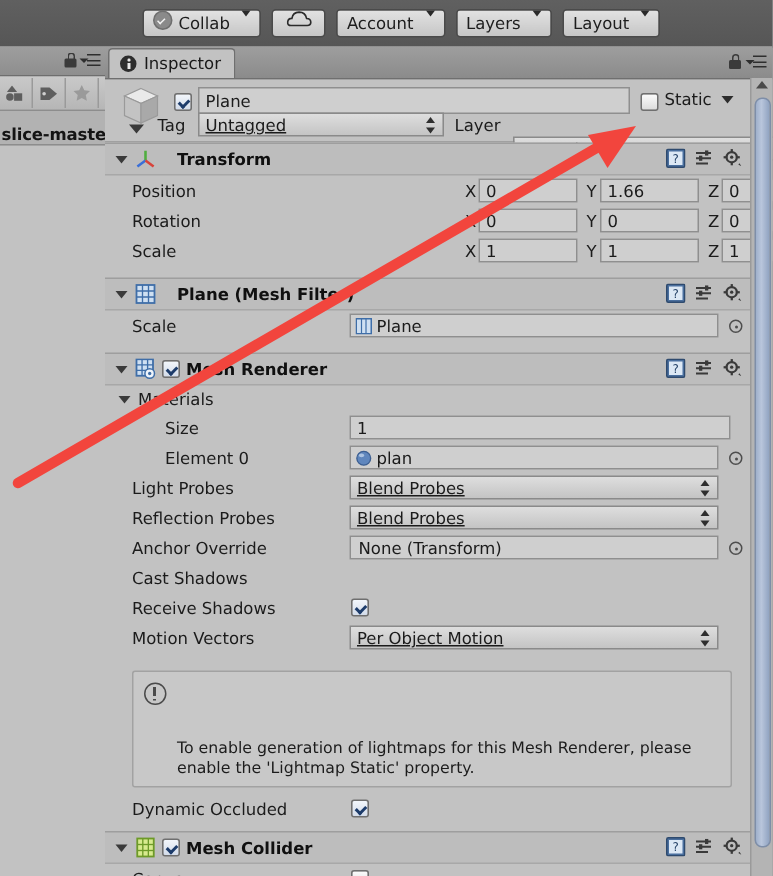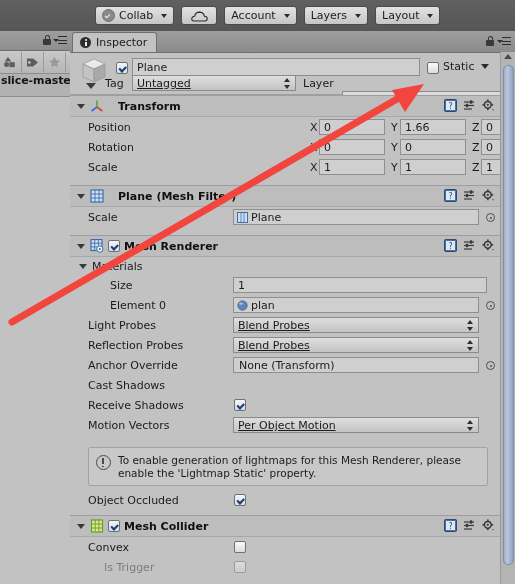--- a/index.html
+++ b/index.html
@@ -16,21 +16,21 @@
   .toolbar{
     position:absolute;left:0;top:0;width:515px;height:31px;
     background:linear-gradient(#606060,#565656);
     border-bottom:1px solid #3b3b3b;
     display:flex;align-items:center;
   }
   .tb-spacer{flex:0 0 95px;}
   .tb-btn{
     height:19px;border:1px solid #4a4a4a;border-radius:3px;
     background:linear-gradient(#e2e2e2,#c6c6c6);
-    display:flex;align-items:center;padding:0 6px;margin-right:7px;
+    display:flex;padding:0 6px;margin-right:7px;
     font-size:11px;color:#1d1d1d;box-sizing:border-box;white-space:nowrap;
   }
   .tb-btn .lbl{line-height:17px;}
   .tb-caret{
     width:0;height:0;margin-left:8px;
     border-left:3.5px solid transparent;border-right:3.5px solid transparent;
     border-top:4px solid #2a2a2a;
   }
   .collab-ico{
     width:11px;height:11px;border-radius:50%;
@@ -79,21 +79,21 @@
   .li-btn{
     width:22px;height:20px;border-right:1px solid #9a9a9a;
     display:flex;align-items:center;justify-content:center;
     box-sizing:border-box;
   }
   .li-btn svg{display:block;}
 
   .left-path{
     position:absolute;left:0;top:43px;width:70px;height:22px;
     background:#b2b2b2;border-bottom:1px solid #8d8d8d;
-    display:flex;align-items:flex-start;overflow:hidden;
+    display:flex;align-items:flex-end;overflow:hidden;
   }
   .left-path span{
     font-size:11px;font-weight:bold;color:#141414;
     white-space:nowrap;padding-left:1px;letter-spacing:-0.1px;
   }
 
   
   .insp{
     position:absolute;left:70px;top:31px;width:445px;height:553px;
     background:#c2c2c2;
@@ -243,21 +243,21 @@
     position:relative;margin:5px 12px 4px 18px;min-height:38px;
     background:#c8c8c8;border:1px solid #a2a2a2;border-radius:2px;
     display:flex;align-items:flex-start;padding:6px 6px 6px 7px;box-sizing:border-box;
   }
   .warn-ico{
     width:15px;height:15px;border-radius:50%;border:1.4px solid #4a4a4a;
     box-sizing:border-box;position:relative;flex:0 0 auto;margin-right:7px;margin-top:1px;
   }
   .warn-ico:before{content:"";position:absolute;left:5.3px;top:2.4px;width:1.6px;height:5.5px;background:#4a4a4a;}
   .warn-ico:after{content:"";position:absolute;left:5.3px;top:9.6px;width:1.6px;height:1.6px;background:#4a4a4a;}
-  .help-txt{font-size:10.5px;line-height:12.5px;color:#1c1c1c;}
+  .help-txt{font-size:10.5px;line-height:12.5px;color:#1c1c1c;margin-top:39px;}
   .gap{height:8px;}
 
   
   .scroll{
     position:absolute;right:0;top:21px;width:15px;height:532px;
     background:#b4b4b4;border-left:1px solid #9a9a9a;box-sizing:border-box;
   }
   .scroll-up{
     position:absolute;left:3px;top:2px;width:0;height:0;
     border-left:4.5px solid transparent;border-right:4.5px solid transparent;
@@ -664,21 +664,21 @@
 
         <div style="height:7px;"></div>
 
 
         <div class="helpbox">
           <span class="warn-ico"></span>
           <span class="help-txt">To enable generation of lightmaps for this Mesh Renderer, please enable the 'Lightmap Static' property.</span>
         </div>
 
         <div class="row">
-          <span class="lab">Object Occluded</span>
+          <span class="lab">Dynamic Occluded</span>
           <span class="cbwrap">
             <span class="cb on" style="display:block;"></span>
           </span>
         </div>
         <div style="height:5px;"></div>
 
         <div class="comp-hdr">
           <span class="foldout"></span>
           <span class="comp-ico">
             <svg width="14" height="14" viewBox="0 0 14 14">

